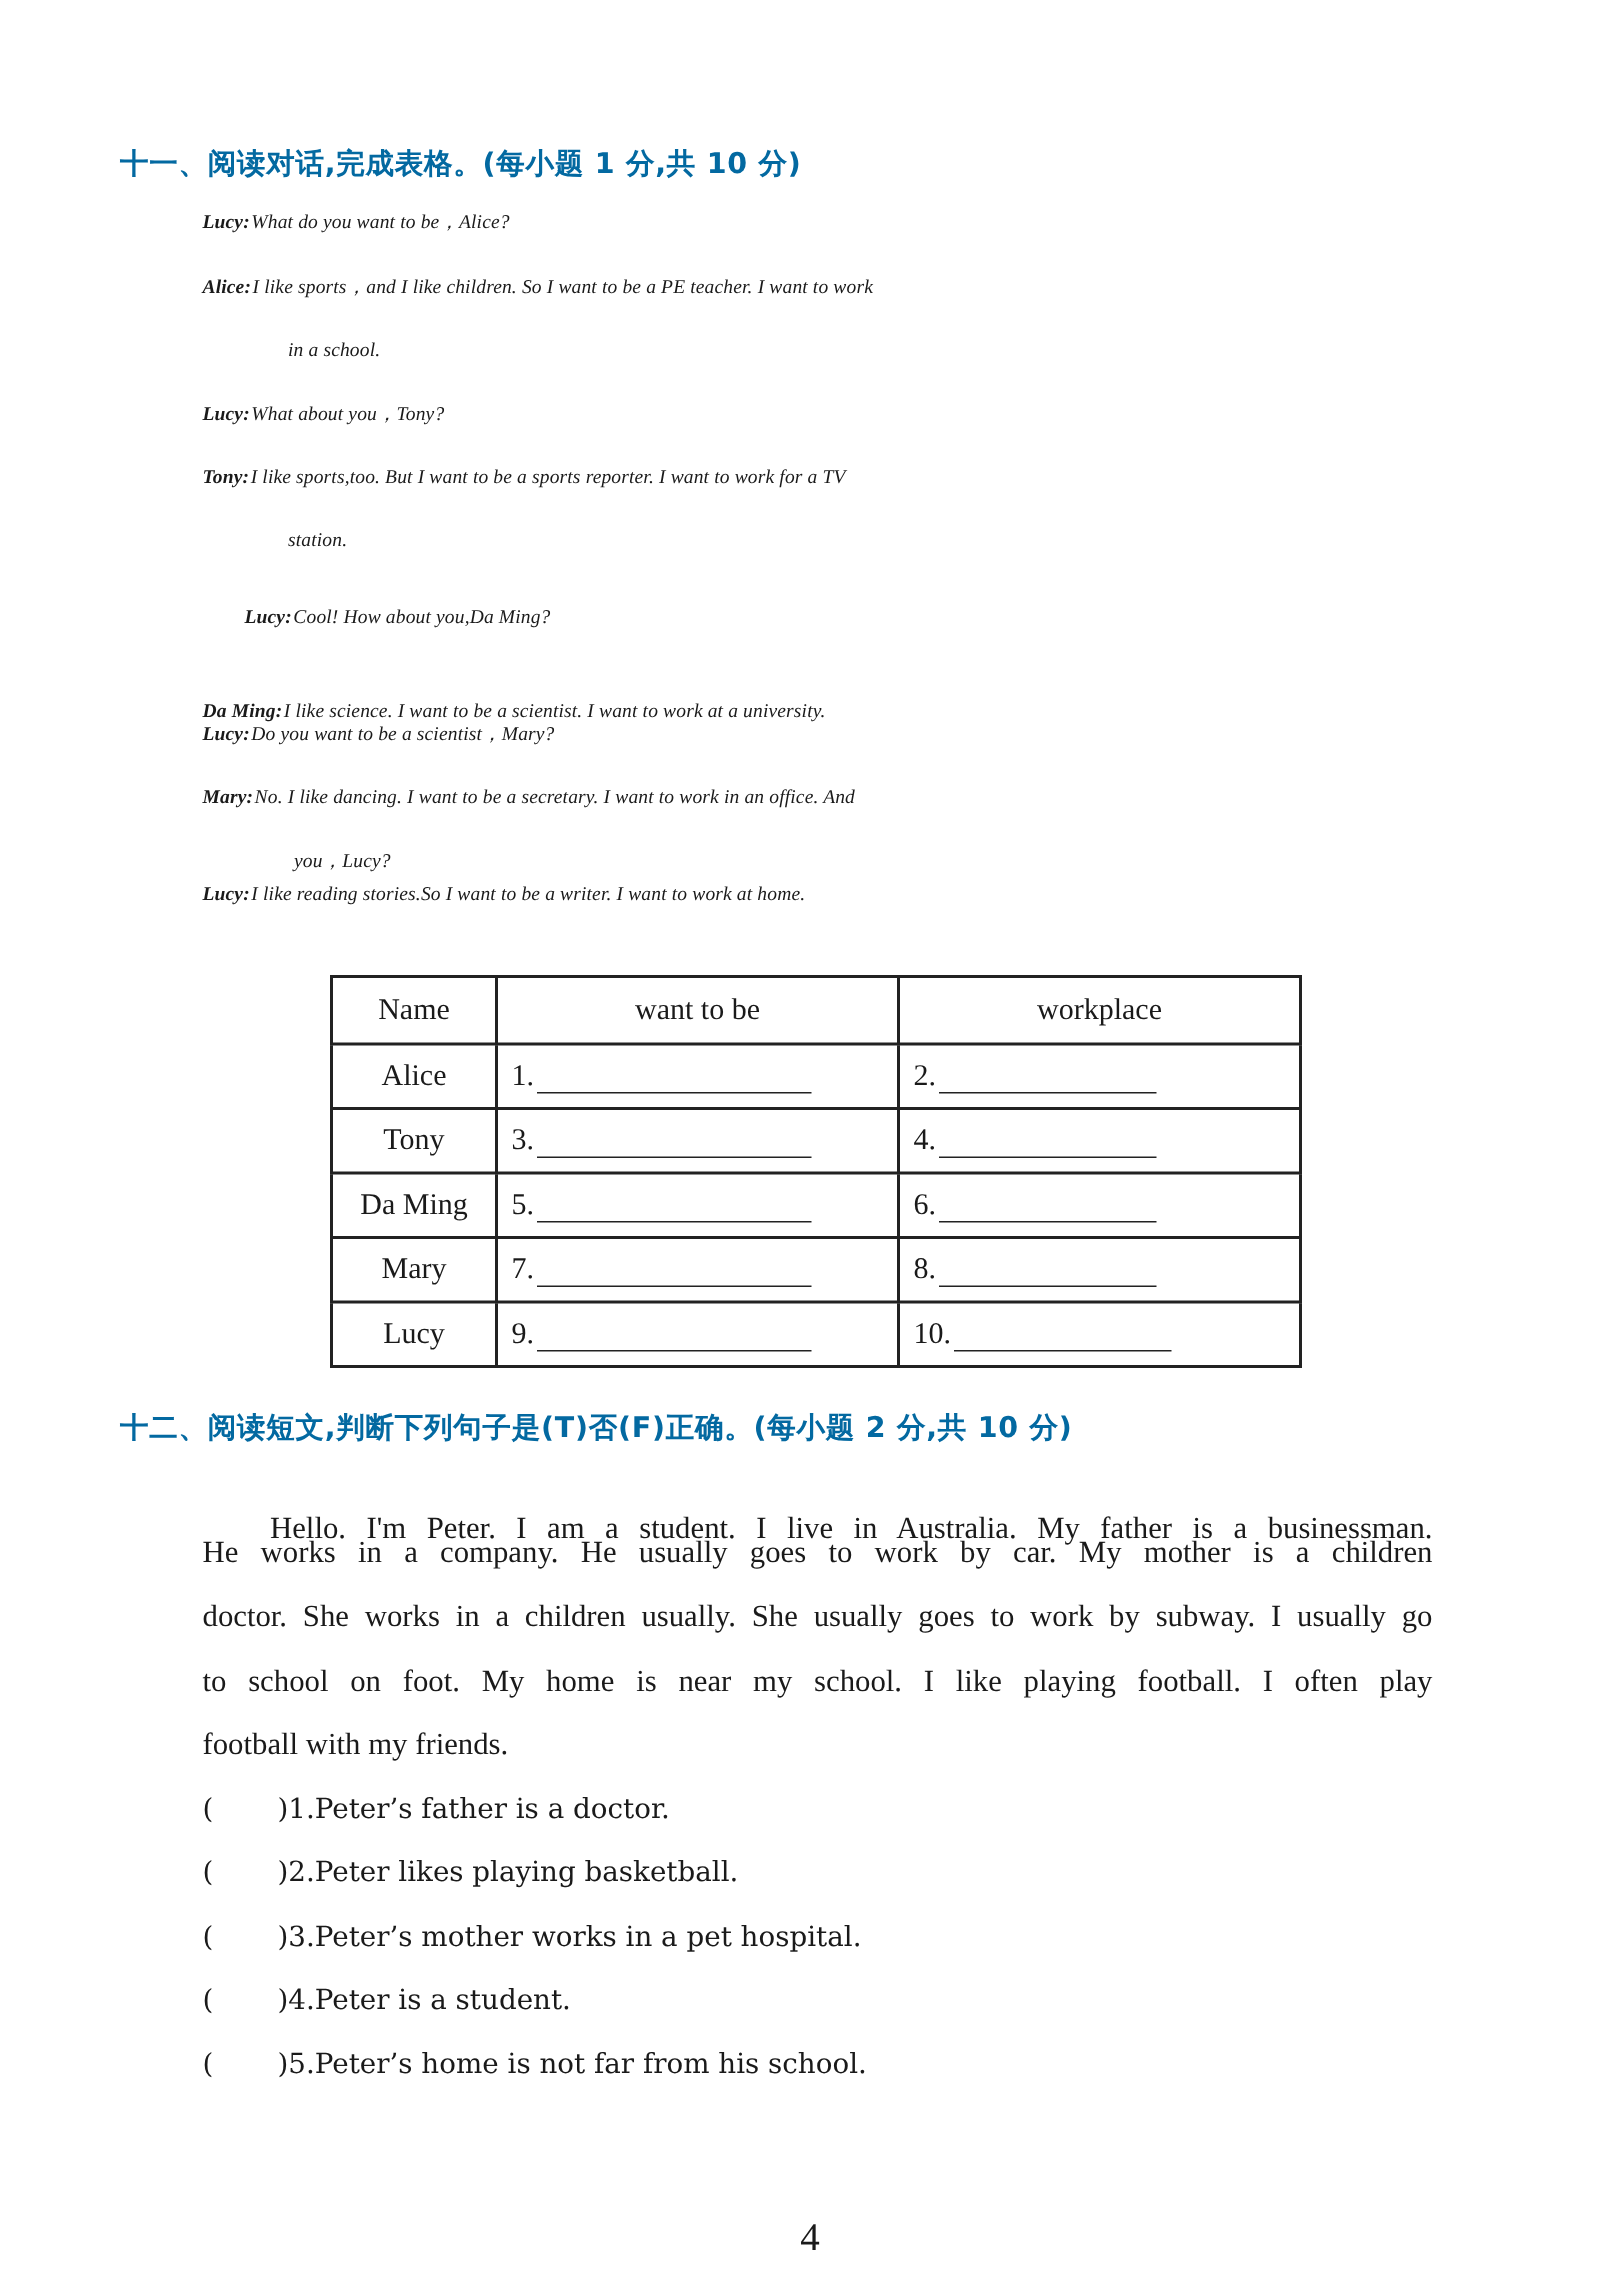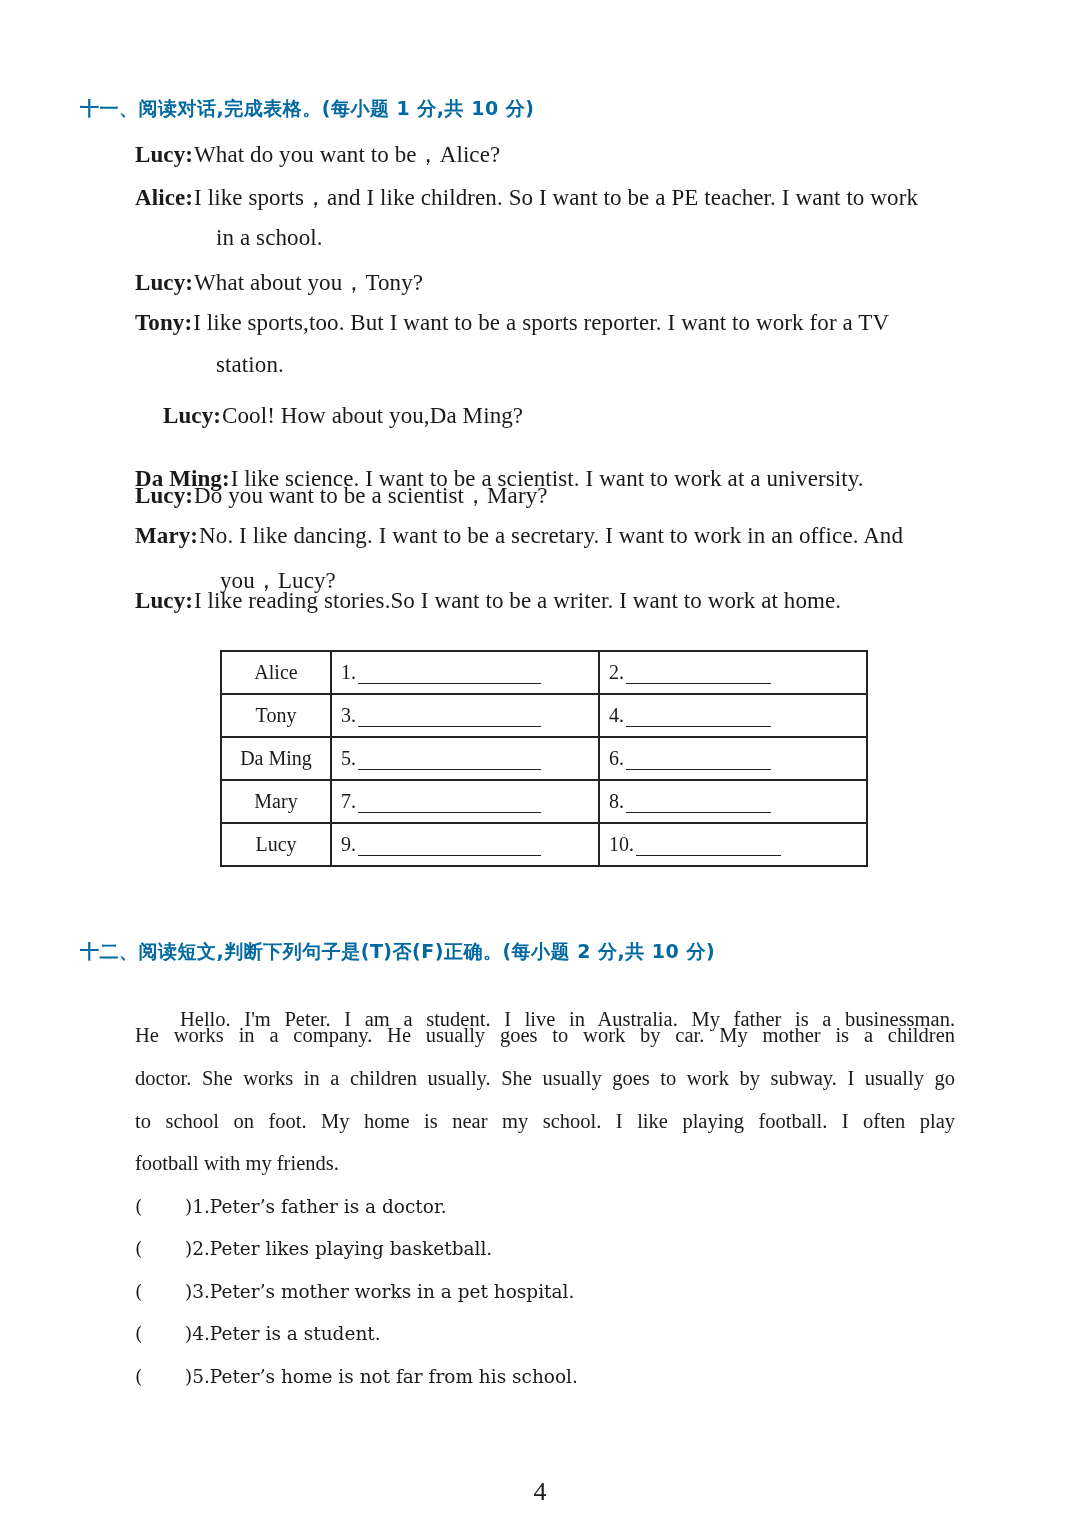--- a/index.html
+++ b/index.html
@@ -8,24 +8,25 @@
     color: #1a1a1a;
     font-family: "Liberation Serif", "DejaVu Serif", serif;
   }
   .section-title {
     position: absolute; left: 80px;
     font-family: "DejaVu Sans", "Liberation Sans", sans-serif;
     font-weight: bold; font-size: 19px; letter-spacing: 0.5px;
     color: #0369a1;
   }
   .line {
-    position: absolute; left: 135px; font-size: 23px; white-space: nowrap;
+    position: absolute; left: 135px; font-size: 13px; white-space: nowrap;
     letter-spacing: 0.1px;
-  }
-  .line.cont { left: 192px; margin-left: 24px; }
+    font-style: italic;
+  }
+  .line.cont { left: 192px; }
   .speaker { font-weight: bold; }
   .sep { font-weight: bold; margin-right: 1px; }
 
   table.answer {
     position: absolute; left: 220px; top: 650px;
     border-collapse: collapse; font-size: 20px;
   }
   table.answer td {
     border: 2px solid #222; height: 41px; padding: 0;
   }
@@ -97,20 +98,25 @@
   <span class="speaker">Mary</span><span class="sep">:</span><span>No. I like dancing. I want to be a secretary. I want to work in an office. And</span>
 </div>
 <div class="line cont" style="top:565px; left:196px;">you，Lucy?</div>
 
 <div class="line" style="top:588px;">
   <span class="speaker">Lucy</span><span class="sep">:</span><span>I like reading stories.So I want to be a writer. I want to work at home.</span>
 </div>
 
 <table class="answer">
   <tbody>
+      <tr>
+    <th>Name</th>
+    <th>want to be</th>
+    <th>workplace</th>
+  </tr>
   <tr>
     <td class="name">Alice</td>
     <td class="c1">
           <div class="blank-wrap">
             <span>1.</span>
             <span class="blank"></span>
           </div>
         </td>
     <td class="c2">
           <div class="blank-wrap">

